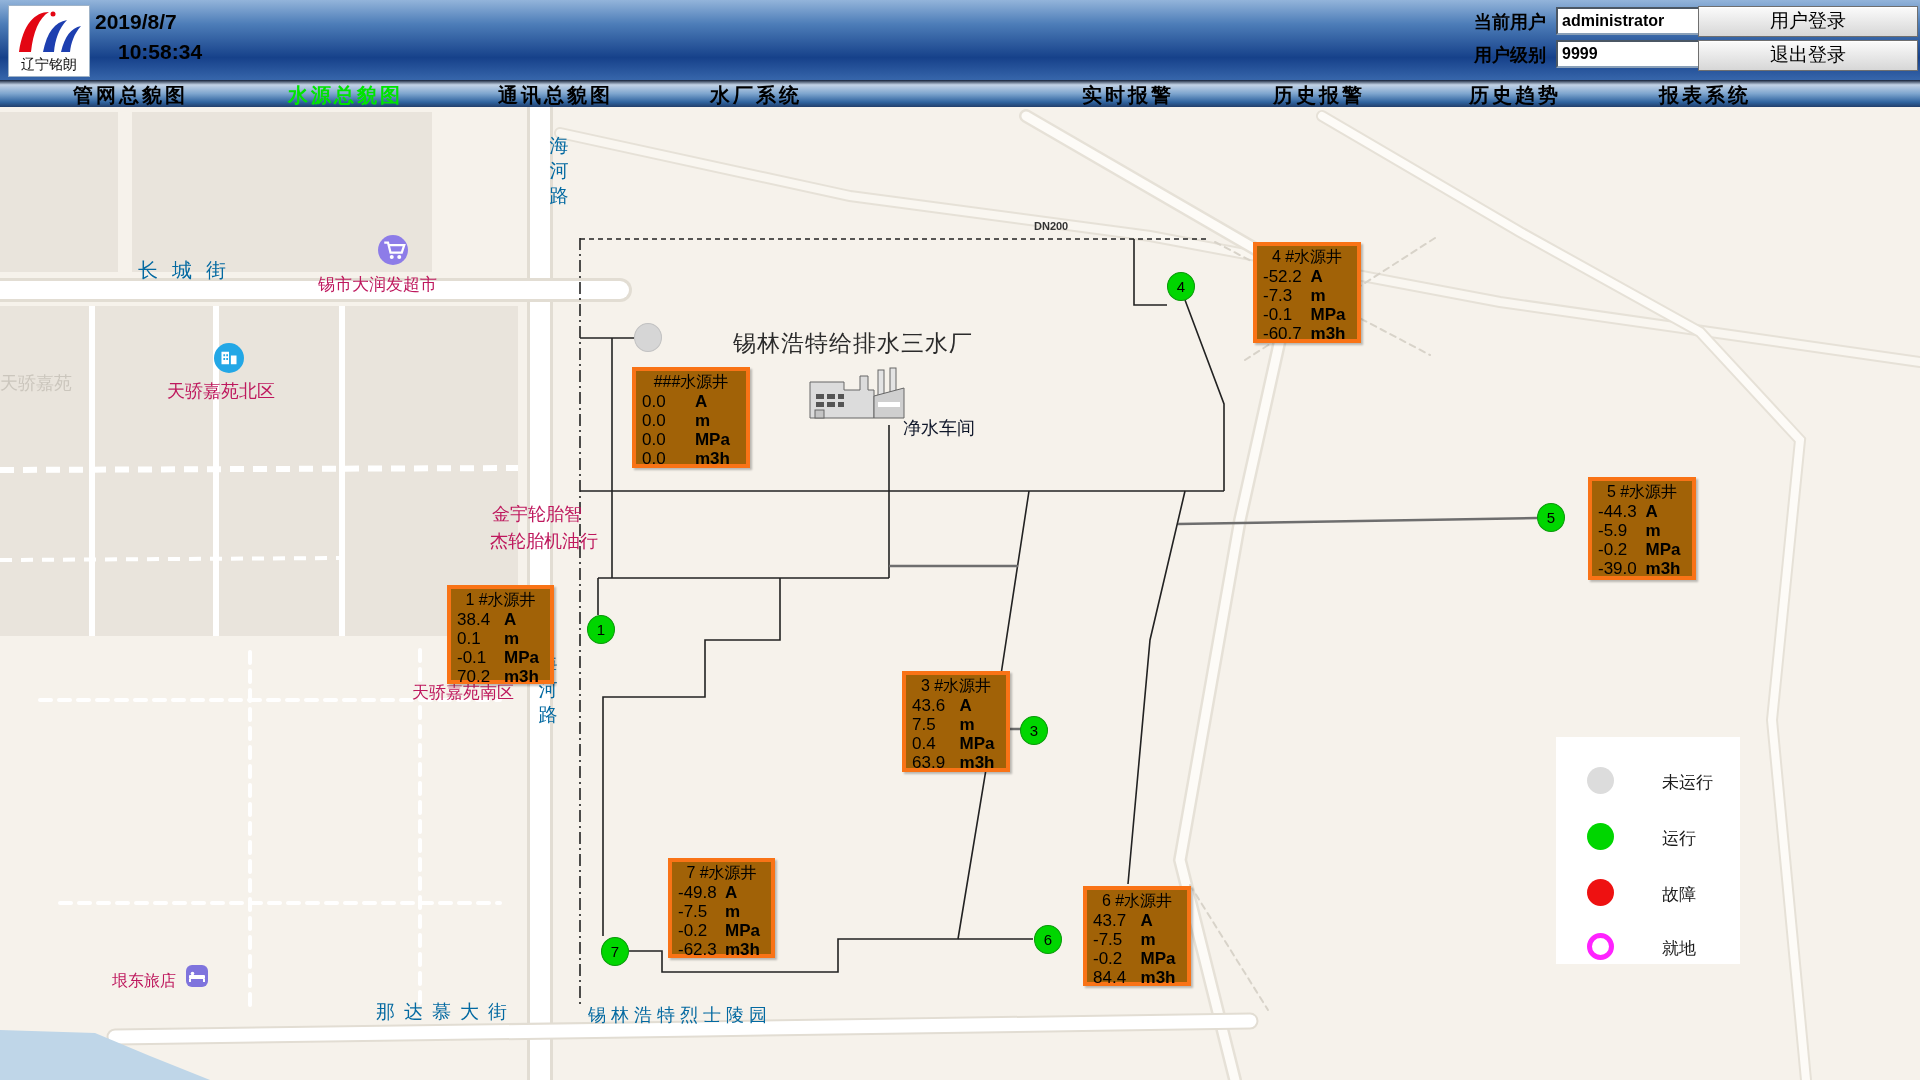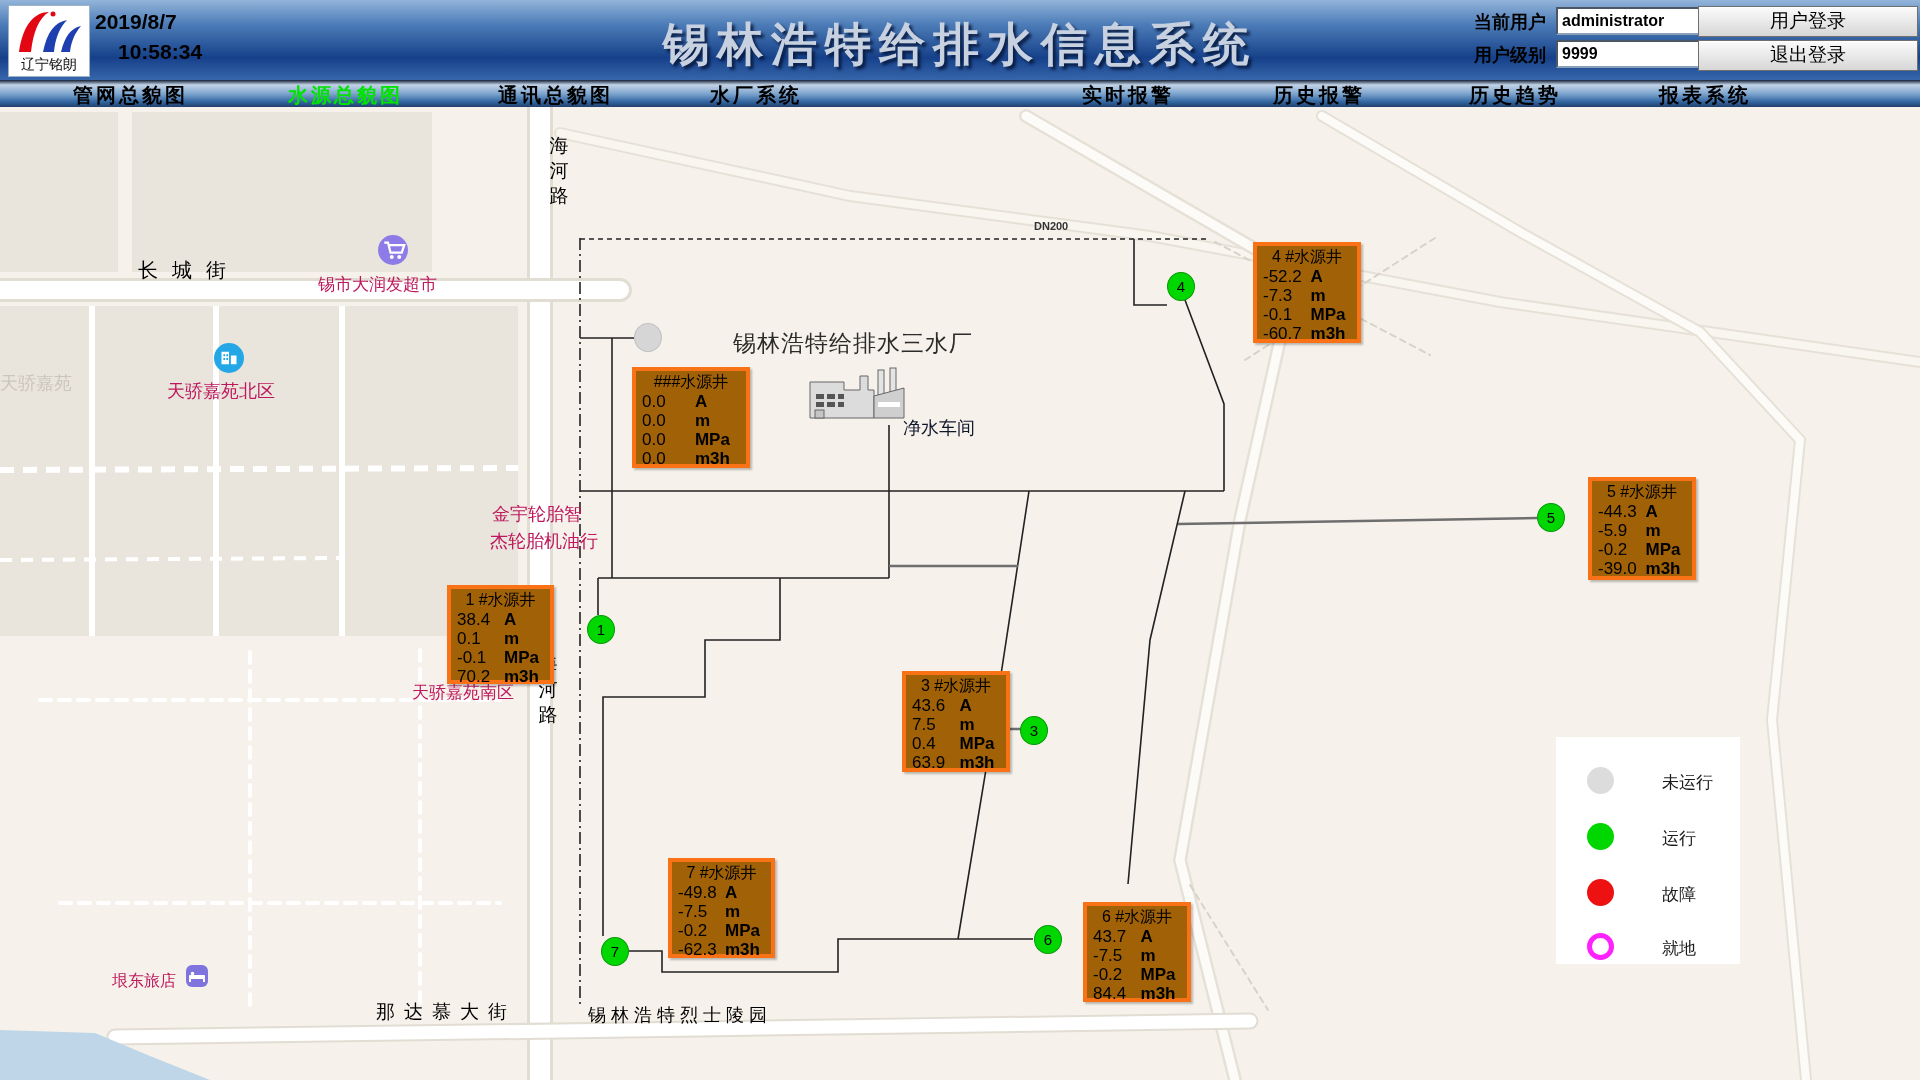--- a/index.html
+++ b/index.html
@@ -22,21 +22,21 @@
   #nav{position:absolute;left:0;top:80px;width:1920px;height:27px;
     background:linear-gradient(180deg,#121f36 0%,#c3d3e6 18%,#7fa6cf 50%,#30649f 82%,#223f6b 100%);
     border-bottom:1px solid #0c1626;}
   .tab{position:absolute;top:2px;font-size:20px;font-weight:bold;letter-spacing:3px;color:#000;cursor:pointer;white-space:nowrap;}
   .tab.active{color:#00e400;}
 
   
   #map{position:absolute;left:0;top:107px;width:1920px;height:973px;background:#f6f2eb;}
   #map svg{position:absolute;left:0;top:0;}
   .mlabel{position:absolute;white-space:nowrap;color:#be185d;}
-  .street{color:#000000;}
+  .street{color:#0369a1;}
   .faint{color:#cbc6bd;}
   .vlabel{width:22px;line-height:25px;text-align:center;word-break:break-all;white-space:normal;}
 
   .poi-ic{position:absolute;width:30px;height:30px;border-radius:50%;}
   .poi-blue{background:#23a7e6;}
   .poi-purple{background:#8d7ce8;}
   .poi-sq{border-radius:6px;background:#7f74dd;width:22px;height:22px;}
 
   
   #plant-title{position:absolute;left:733px;top:221px;font-size:23px;letter-spacing:1px;color:#2b2b2b;}
@@ -71,21 +71,20 @@
       <svg width="80" height="52" viewBox="0 0 80 52">
         <path d="M10 46 C14 18 26 6 40 6 C30 12 24 26 22 46 Z" fill="#e30613"></path>
         <circle cx="44" cy="8" r="2.5" fill="#e30613"></circle>
         <path d="M34 46 C38 26 46 16 58 14 C50 22 46 34 45 46 Z" fill="#1d3fb0"></path>
         <path d="M52 46 C56 30 62 22 72 20 C65 28 62 37 61 46 Z" fill="#1d3fb0"></path>
       </svg>
       <div class="lg-txt">辽宁铭朗</div>
     </div>
     <div class="hdr-dt" style="top:10px;">2019/8/7</div>
     <div class="hdr-dt" style="top:40px;left:118px;">10:58:34</div>
-    <div id="hdr-title">锡林浩特给排水信息系统</div>
 
     <div class="usr-lbl" style="left:1474px;top:10px;">当前用户</div>
     <input class="usr-inp" style="left: 1556px; top: 7px;" readonly="" value="administrator">
     <div class="usr-lbl" style="left:1474px;top:43px;">用户级别</div>
     <input class="usr-inp" style="left: 1556px; top: 40px;" readonly="" value="9999">
     <div class="hdr-btn" style="left:1698px;top:6px;">用户登录</div>
     <div class="hdr-btn" style="left:1698px;top:40px;">退出登录</div>
   </div>
 
   <div id="nav">
@@ -316,21 +315,21 @@
       <div class="r">
           <span class="v">-0.2</span>
           <span class="u">MPa</span>
         </div>
       <div class="r">
           <span class="v">-39.0</span>
           <span class="u">m3h</span>
         </div>
     </div>
 
-    <div class="box" style="left:1083px;top:779px;width:108px;height:100px;margin-top:16px;">
+    <div class="box" style="left:1083px;top:779px;width:108px;height:100px;">
       <div class="t">6  #水源井</div>
       <div class="r">
           <span class="v">43.7</span>
           <span class="u">A</span>
         </div>
       <div class="r">
           <span class="v">-7.5</span>
           <span class="u">m</span>
         </div>
       <div class="r">

